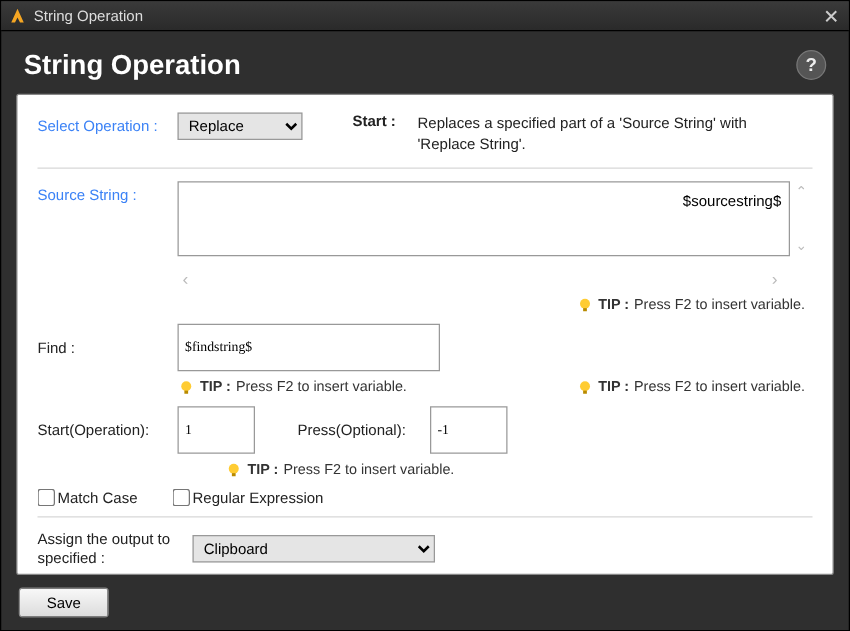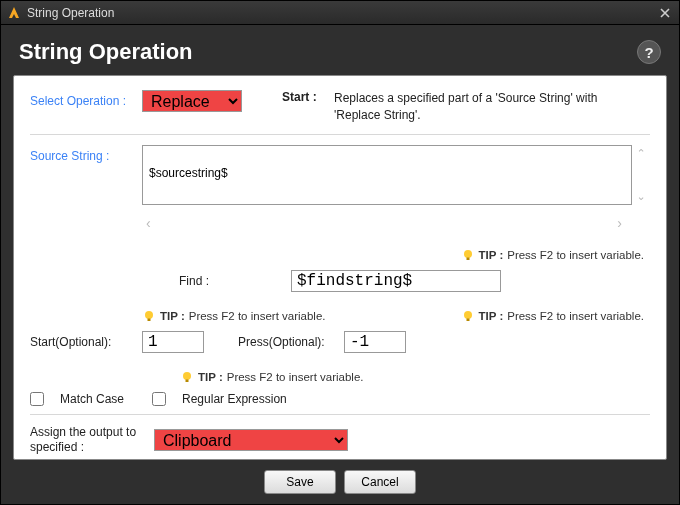--- a/index.html
+++ b/index.html
@@ -47,76 +47,76 @@
     flex: 1;
     border: 1px solid #888;
     border-radius: 2px;
     padding: 14px 16px 10px 16px;
     font-size: 12px; color: #222;
     overflow: hidden;
   }
   .row { display: flex; align-items: flex-start; margin-bottom: 10px; }
   .lbl { width: 112px; padding-top: 4px; font-size: 12px; color: #3b82f6; }
   .select {
-    height: 22px; font-size: 16px;
-    border: 1px solid #999; background: #ef4444;
+    height: 22px; font-size: 12px;
+    border: 1px solid #999; background: #e5e5e5;
     padding: 0 4px;
   }
   .note-block { display: flex; margin-left: 40px; }
   .note-label { font-weight: bold; width: 52px; }
   .note-text { width: 280px; line-height: 1.4; }
   .hr { border: none; border-top: 1px solid #d8d8d8; margin: 6px 0 10px 0; }
   .textarea-wrap { flex: 1; display: flex; }
   textarea.src {
     flex: 1; height: 60px; resize: none;
-    border: 1px solid #999; padding: 20px 6px;
-    font-family: Arial; font-size: 12px;
+    border: 1px solid #999; padding: 8px 6px;
+    font-family: Arial; font-size: 12px; text-align: right;
   }
   .v-scroll-hint {
     width: 18px; display: flex; flex-direction: column;
     align-items: center; justify-content: space-between;
     color: #bbb; font-size: 11px; padding: 2px 0;
   }
   .h-scroll-hint {
     margin-left: 112px; display: flex; justify-content: space-between;
     color: #bbb; font-size: 14px; padding: 0 20px 0 4px;
     width: 500px;
   }
   .tip-row {
     display: flex; align-items: center; font-size: 11.5px;
-    color: #333; margin: 17px 0 8px 0;
+    color: #333; margin: 6px 0 8px 0;
   }
   .tip-row.right { justify-content: flex-end; padding-right: 6px; }
   .bulb {
     width: 14px; height: 14px; margin-right: 4px;
     display: inline-flex; align-items: center; justify-content: center;
   }
   .tip-label { font-weight: bold; color: #333; margin-right: 4px; }
   input.text {
-    height: 22px; border: 1px solid #999;
-    padding: 0 5px; font-size: 16px; font-family: Liberation Mono, monospace;
-  }
-  .find-replace-row { display: flex; align-items: center; flex-direction: column; }
+    height: 38px; border: 1px solid #999;
+    padding: 0 5px; font-size: 11px; font-family: Liberation Serif, serif;
+  }
+  .find-replace-row { display: flex; align-items: center; }
   .find-replace-row .col { display: flex; align-items: center; }
   .find-replace-row .col .lbl2 { width: 112px; }
   .find-replace-row .col.right .lbl2r { width: 54px; text-align: left; }
   .tips-two { display: flex; }
   .tips-two .t1 { margin-left: 112px; flex: 1; }
   .tips-two .t2 { margin-left: 0; padding-right: 6px; }
   .start-count-row { display: flex; align-items: center; }
   .start-count-row .lbl3 { width: 112px; }
   .start-count-row .lbl4 { margin-left: 34px; width: 106px; }
   .checks-row { display: flex; align-items: center; gap: 28px; margin: 8px 0; }
-  .chk { display: inline-flex; align-items: center; gap: 16px; cursor: pointer; }
+  .chk { display: inline-flex; align-items: center; gap: 2px; cursor: pointer; }
   .chk input { width: 14px; height: 14px; cursor: pointer; }
   .assign-row { display: flex; align-items: center; }
   .assign-row .lbl5 { width: 124px; line-height: 1.3; }
   .footer {
-    height: 44px; display: flex; align-items: center; justify-content: center;
-    padding: 0 14px; gap: 8px;
+    height: 44px; display: flex; align-items: center; justify-content: flex-start;
+    padding: 0 14px; gap: 18px;
   }
   .btn {
     min-width: 72px; height: 24px;
     background: linear-gradient(#f8f8f8, #dcdcdc);
     border: 1px solid #888; border-radius: 3px;
     font-size: 12px; cursor: pointer;
     display: inline-flex; align-items: center; justify-content: center;
   }
 </style>
 </head>
@@ -209,21 +209,21 @@
               <circle cx="7" cy="6" r="4" fill="#ffcc33"></circle>
               <rect x="5.5" y="9.5" width="3" height="2.5" fill="#b88a00"></rect>
             </svg>
         </span>
         <span class="tip-label">TIP :</span>
         <span>Press F2 to insert variable.</span>
       </div>
     </div>
 
     <div class="start-count-row">
-      <div class="lbl3">Start(Optional):</div>
+      <div class="lbl3">Start(Operation):</div>
       <input class="text" style="width: 62px;" value="1">
       <div class="lbl4">Press(Optional):</div>
       <input class="text" style="width: 62px;" value="-1">
     </div>
 
     <div class="tip-row" style="margin-left:150px">
       <span class="bulb">
         <svg viewBox="0 0 14 14" width="14" height="14">
             <circle cx="7" cy="6" r="4" fill="#ffcc33"></circle>
             <rect x="5.5" y="9.5" width="3" height="2.5" fill="#b88a00"></rect>
@@ -250,16 +250,15 @@
       <div class="lbl5">Assign the output to specified :</div>
       <select class="select" style="width:194px">
         <option>Clipboard</option>
       </select>
     </div>
 
   </div>
 
   <div class="footer">
     <button class="btn">Save</button>
-    <button class="btn">Cancel</button>
   </div>
 
 </div>
 
 </body></html>

